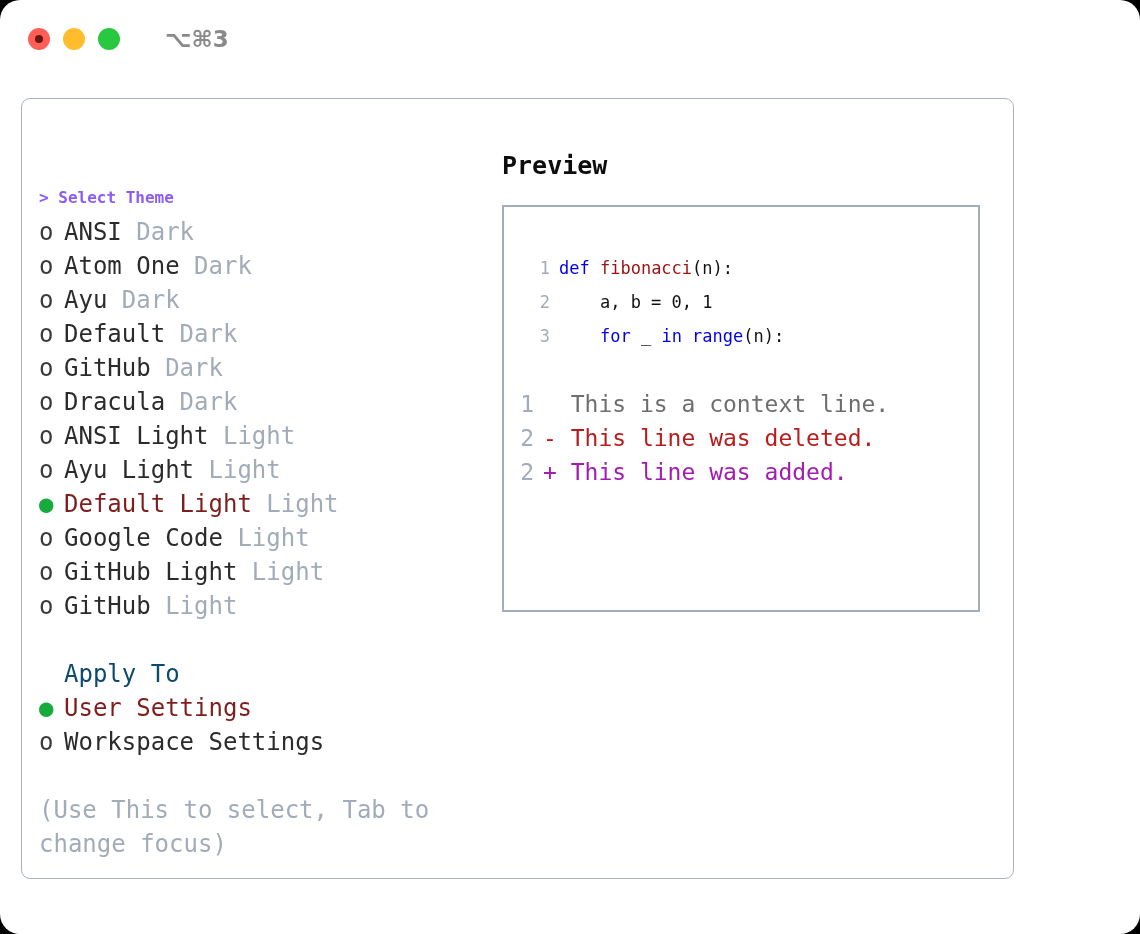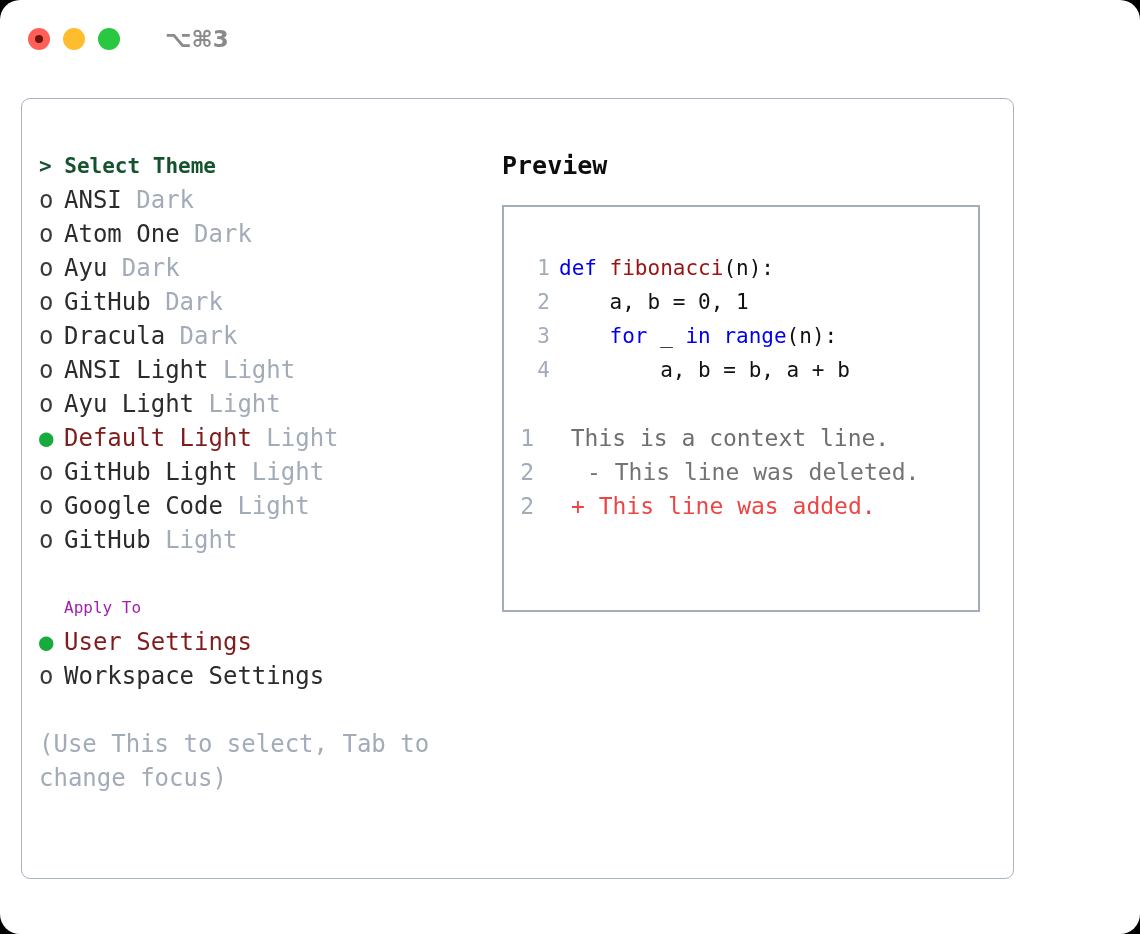--- a/index.html
+++ b/index.html
@@ -99,25 +99,26 @@
   }
 
   .right-col {
     flex: 1;
     padding: 50px 0 0 0;
     box-sizing: border-box;
   }
 
   
   .list-heading {
-    font-size: 21px;
+    font-size: 16px;
     font-weight: bold;
-    color: #14532d;
-    line-height: 34px;
-    white-space: pre;
+    color: #8b5cf6;
+    line-height: 34px;
+    white-space: pre;
+    margin-top: 32px;
   }
 
   .list-row {
     font-size: 24px;
     line-height: 34px;
     color: #2b2b2b;
     white-space: pre;
     display: block;
   }
   .marker {
@@ -131,23 +132,23 @@
   .marker.on {
     color: #17aa3d;
   }
   .row-name { color: #2b2b2b; }
   .list-row.selected .row-name { color: #7f1d1d; }
   .row-variant { color: #a2abb8; }
 
   .section-gap { height: 34px; }
 
   .apply-heading {
-    font-size: 16px;
-    line-height: 34px;
-    color: #a21caf;
+    font-size: 24px;
+    line-height: 34px;
+    color: #0c4a6e;
     white-space: pre;
     padding-left: 25px;
   }
 
   .hint {
     font-size: 24px;
     line-height: 34px;
     color: #a2abb8;
     width: 412px;
     white-space: normal;
@@ -166,21 +167,21 @@
   .preview-box {
     width: 478px;
     height: 407px;
     border: 2px solid #a3adbb;
     box-sizing: border-box;
     background: #ffffff;
     padding: 44px 0 0 0;
   }
 
   .code-line {
-    font-size: 21px;
+    font-size: 17px;
     line-height: 34px;
     white-space: pre;
     padding-left: 16px;
   }
   .ln {
     display: inline-block;
     width: 30px;
     text-align: right;
     color: #a2abb8;
     margin-right: 9px;
@@ -190,22 +191,22 @@
   .tok-plain{ color: #111111; }
 
   .diff-gap { height: 34px; }
 
   .diff-line {
     font-size: 23px;
     line-height: 34px;
     white-space: pre;
   }
   .diff-ctx { color: #6e6e6e; }
-  .diff-del { color: #737373; margin-left: 44px; }
-  .diff-add { color: #ef4444; margin-left: 28px; }
+  .diff-del { color: #b91c1c; }
+  .diff-add { color: #a21caf; }
 </style>
 </head>
 <body>
 
 <div class="window">
 
   <div class="titlebar">
     <div class="traffic-lights">
       <div class="light red">
         <div class="inner-dot"></div>
@@ -218,27 +219,28 @@
 
   <div class="panel">
     <div class="panel-inner">
 
       <div class="left-col">
         <div class="list-heading">&gt; Select Theme</div>
         <div id="theme-list">
             <div class="list-row"><span class="marker off">o </span><span class="row-name">ANSI</span><span class="row-variant"> Dark</span></div>
             <div class="list-row"><span class="marker off">o </span><span class="row-name">Atom One</span><span class="row-variant"> Dark</span></div>
             <div class="list-row"><span class="marker off">o </span><span class="row-name">Ayu</span><span class="row-variant"> Dark</span></div>
+            <div class="list-row"><span class="marker off">o </span><span class="row-name">Default</span><span class="row-variant"> Dark</span></div>
             <div class="list-row"><span class="marker off">o </span><span class="row-name">GitHub</span><span class="row-variant"> Dark</span></div>
             <div class="list-row"><span class="marker off">o </span><span class="row-name">Dracula</span><span class="row-variant"> Dark</span></div>
             <div class="list-row"><span class="marker off">o </span><span class="row-name">ANSI Light</span><span class="row-variant"> Light</span></div>
             <div class="list-row"><span class="marker off">o </span><span class="row-name">Ayu Light</span><span class="row-variant"> Light</span></div>
             <div class="list-row selected"><span class="marker on">● </span><span class="row-name">Default Light</span><span class="row-variant"> Light</span></div>
+            <div class="list-row"><span class="marker off">o </span><span class="row-name">Google Code</span><span class="row-variant"> Light</span></div>
             <div class="list-row"><span class="marker off">o </span><span class="row-name">GitHub Light</span><span class="row-variant"> Light</span></div>
-            <div class="list-row"><span class="marker off">o </span><span class="row-name">Google Code</span><span class="row-variant"> Light</span></div>
             <div class="list-row"><span class="marker off">o </span><span class="row-name">GitHub</span><span class="row-variant"> Light</span></div>
           </div>
 
         <div class="section-gap"></div>
 
         <div class="apply-heading">Apply To</div>
         <div id="apply-list">
             <div class="list-row selected"><span class="marker on">● </span><span class="row-name">User Settings</span></div>
             <div class="list-row"><span class="marker off">o </span><span class="row-name">Workspace Settings</span></div>
           </div>
@@ -248,21 +250,20 @@
         <div class="hint">(Use This to select, Tab to change focus)</div>
       </div>
 
       <div class="right-col">
         <div class="preview-heading">Preview</div>
         <div class="preview-box">
           <div id="code-block">
               <div class="code-line"><span class="ln">1</span><span class="tok-kw">def </span><span class="tok-fn">fibonacci</span><span class="tok-plain">(n):</span></div>
               <div class="code-line"><span class="ln">2</span><span class="tok-plain">    a, b = 0, 1</span></div>
               <div class="code-line"><span class="ln">3</span><span class="tok-plain">    </span><span class="tok-kw">for</span><span class="tok-plain"> _ </span><span class="tok-kw">in range</span><span class="tok-plain">(n):</span></div>
-              <div class="code-line"><span class="ln">4</span><span class="tok-plain">        a, b = b, a + b</span></div>
             </div>
           <div class="diff-gap"></div>
           <div id="diff-block">
               <div class="diff-line"><span class="ln">1</span><span class="diff-ctx">  This is a context line.</span></div>
               <div class="diff-line"><span class="ln">2</span><span class="diff-del">- This line was deleted.</span></div>
               <div class="diff-line"><span class="ln">2</span><span class="diff-add">+ This line was added.</span></div>
             </div>
         </div>
       </div>
 

